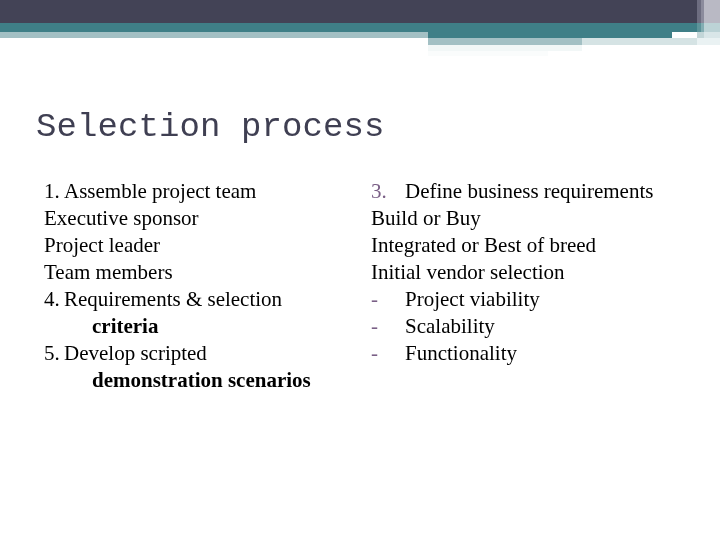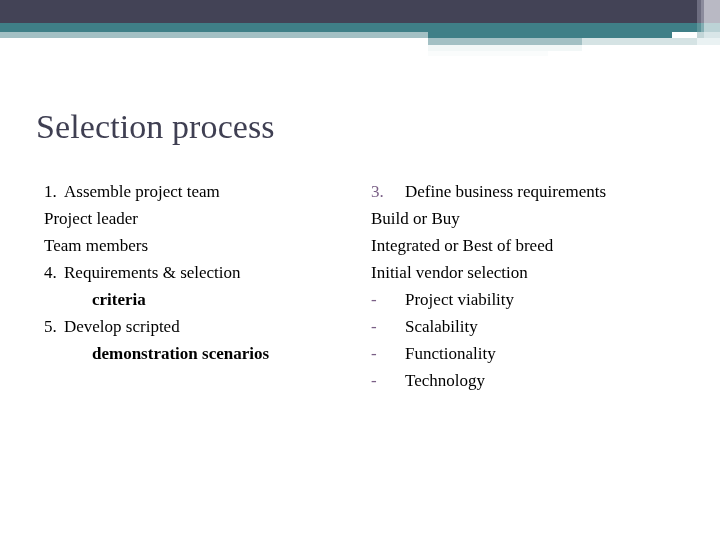--- a/index.html
+++ b/index.html
@@ -97,21 +97,21 @@
   .stripe-f { left: 704px; top: 23px; width: 16px; height: 9px; background: #bcd3d6; }
   .stripe-g { left: 697px; top: 32px; width: 7px;  height: 6px; background: #c3d6d8; }
   .stripe-h { left: 704px; top: 32px; width: 16px; height: 6px; background: #d9e6e8; }
   .stripe-i { left: 697px; top: 38px; width: 23px; height: 7px; background: #eaf2f3; }
 
   
   .title {
     position: absolute;
     left: 36px;
     top: 108px;
-    font-family: Liberation Serif, serif;
+    font-family: Liberation Mono, monospace;
     font-size: 34px;
     font-weight: 400;
     color: #3f3f52;
     letter-spacing: 0.1px;
     white-space: nowrap;
   }
 
   
   .columns {
     position: absolute;
@@ -121,21 +121,21 @@
   }
   .col {
     position: absolute;
     top: 0;
   }
   .col-left  { left: 44px;  width: 310px; }
   .col-right { left: 371px; width: 320px; }
 
   .line {
     position: relative;
-    font-size: 17px;
+    font-size: 21px;
     line-height: 27px;
     color: #000000;
     white-space: nowrap;
   }
 
   
   .marker {
     display: inline-block;
     width: 20px;
     color: #000000;
@@ -177,32 +177,32 @@
   <div class="stripe stripe-f"></div>
   <div class="stripe stripe-g"></div>
   <div class="stripe stripe-h"></div>
   <div class="stripe stripe-i"></div>
 
   <div class="title">Selection process</div>
 
   <div class="columns">
     <div class="col col-left" id="left-column">
         <div class="line"><span class="marker">1.</span><span>Assemble project team</span></div>
+        <div class="line"><span>Executive sponsor</span></div>
         <div class="line"><span>Project leader</span></div>
         <div class="line"><span>Team members</span></div>
         <div class="line"><span class="marker">4.</span><span>Requirements &amp; selection</span></div>
         <div class="line indent"><span class="marker-sub"></span><span>criteria</span></div>
         <div class="line"><span class="marker">5.</span><span>Develop scripted</span></div>
         <div class="line indent"><span class="marker-sub"></span><span>demonstration scenarios</span></div>
       </div>
     <div class="col col-right" id="right-column">
         <div class="line"><span class="marker-accent">3.</span><span>Define business requirements</span></div>
         <div class="line"><span>Build or Buy</span></div>
         <div class="line"><span>Integrated or Best of breed</span></div>
         <div class="line"><span>Initial vendor selection</span></div>
         <div class="line"><span class="marker-accent">-</span><span>Project viability</span></div>
         <div class="line"><span class="marker-accent">-</span><span>Scalability</span></div>
         <div class="line"><span class="marker-accent">-</span><span>Functionality</span></div>
-        <div class="line"><span class="marker-accent">-</span><span>Technology</span></div>
       </div>
   </div>
 
 </div>
 
 </body></html>

